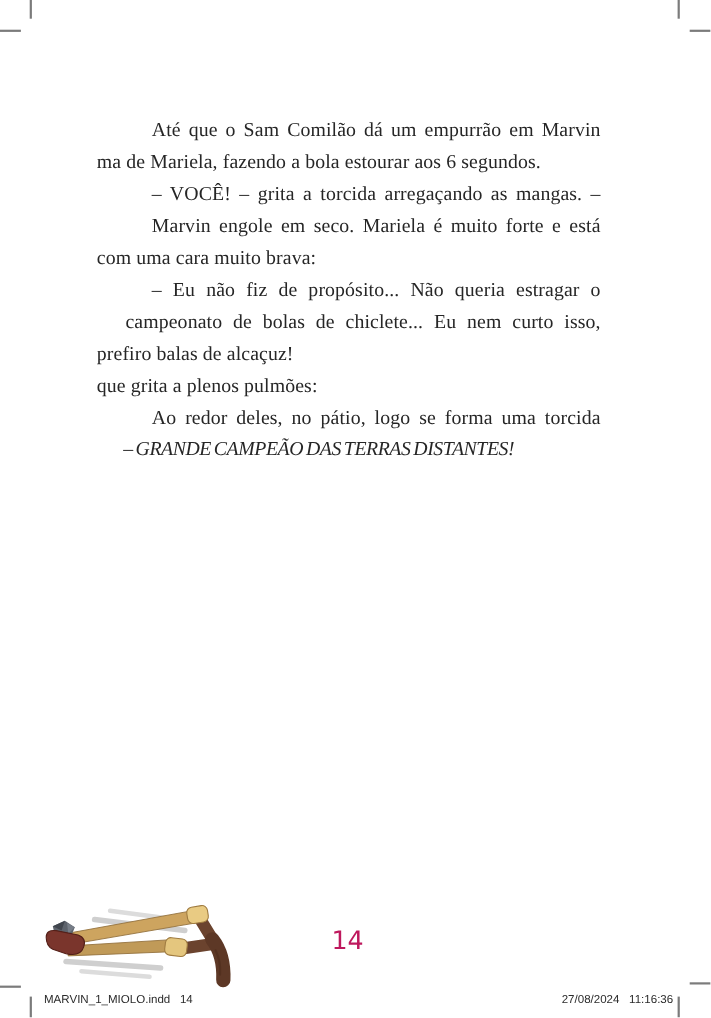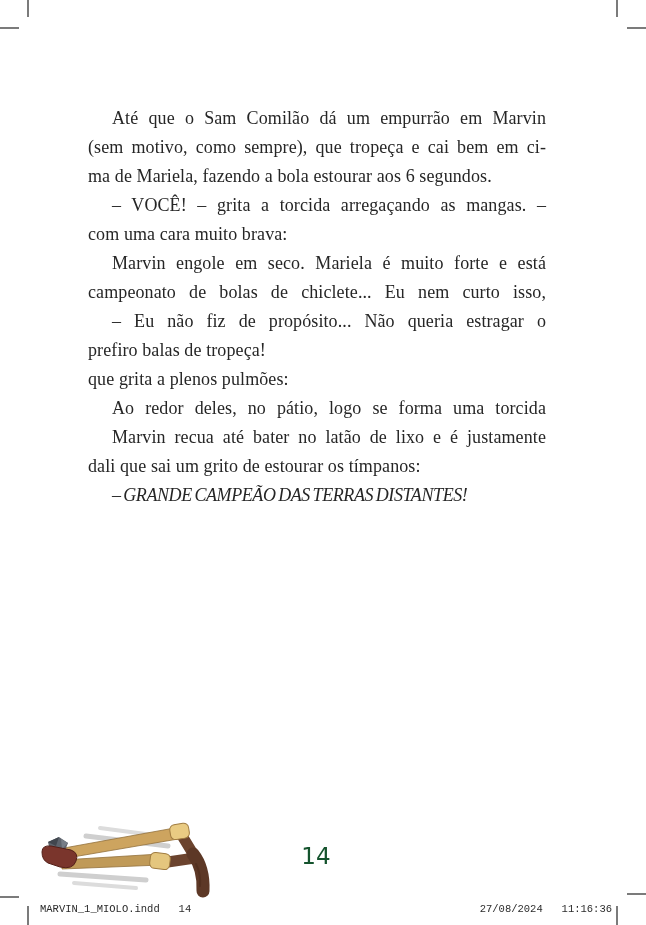--- a/index.html
+++ b/index.html
@@ -24,38 +24,38 @@
 
   
   .text-block {
     position: absolute;
     left: 88px; top: 104px; width: 458px;
     font-size: 18px; line-height: 29px;
     color: #262626;
     letter-spacing: 0.1px;
   }
   .line { min-height: 29px; }
-  .line.fill { text-align: justify; text-align-last: justify; }
+  .line.fill { text-align: justify; text-align-last: justify; margin-left: 26px; }
   .line.first { text-indent: 24px; }
   .para.condensed .line { letter-spacing: -0.4px; word-spacing: -1.5px; font-style: italic; }
 
   
   .page-number {
     position: absolute;
     left: 294px; top: 843px; width: 44px;
     text-align: center;
     font-family: "DejaVu Sans", sans-serif;
     font-size: 23px; font-weight: 400;
-    color: #14532d;
+    color: #be185d;
   }
 
   
   .footer {
     position: absolute; top: 903px;
-    font-family: Liberation Mono, monospace;
+    font-family: Liberation Sans, sans-serif;
     font-size: 10.5px; color: #2b2b2b;
     white-space: pre;
   }
   .footer.left  { left: 40px; }
   .footer.right { right: 34px; text-align: right; }
 
   
   .slingshot { position: absolute; left: 40px; top: 816px; }
 </style>
 </head>
@@ -68,42 +68,37 @@
   <div class="crop tr-v"></div>
   <div class="crop tr-h"></div>
   <div class="crop bl-h"></div>
   <div class="crop bl-v"></div>
   <div class="crop br-h"></div>
   <div class="crop br-v"></div>
 
   <main class="text-block">
       <div class="para">
         <div class="line first fill">Até que o Sam Comilão dá um empurrão em Marvin</div>
-        <div class="line fill">(sem motivo, como sempre), que tropeça e cai bem em ci-</div>
         <div class="line">ma de Mariela, fazendo a bola estourar aos 6 segundos.</div>
       </div>
       <div class="para">
         <div class="line first fill">– VOCÊ! – grita a torcida arregaçando as mangas. –</div>
       </div>
       <div class="para">
+        <div class="line first fill">Marvin engole em seco. Mariela é muito forte e está</div>
         <div class="line">com uma cara muito brava:</div>
-        <div class="line first fill">Marvin engole em seco. Mariela é muito forte e está</div>
       </div>
       <div class="para">
+        <div class="line first fill">– Eu não fiz de propósito... Não queria estragar o</div>
         <div class="line fill">campeonato de bolas de chiclete... Eu nem curto isso,</div>
-        <div class="line first fill">– Eu não fiz de propósito... Não queria estragar o</div>
-        <div class="line">prefiro balas de tropeça!</div>
+        <div class="line">prefiro balas de alcaçuz!</div>
       </div>
       <div class="para">
         <div class="line">que grita a plenos pulmões:</div>
         <div class="line first fill">Ao redor deles, no pátio, logo se forma uma torcida</div>
-      </div>
-      <div class="para">
-        <div class="line first fill">Marvin recua até bater no latão de lixo e é justamente</div>
-        <div class="line">dali que sai um grito de estourar os tímpanos:</div>
       </div>
       <div class="para condensed">
         <div class="line first">– GRANDE CAMPEÃO DAS TERRAS DISTANTES!</div>
       </div>
     </main>
 
   <svg class="slingshot" width="180" height="92" viewBox="0 0 180 92">
 
     <g>
       <path d="M60,12 L136,22" stroke="#dcdcdc" stroke-width="4" stroke-linecap="round" fill="none"></path>

